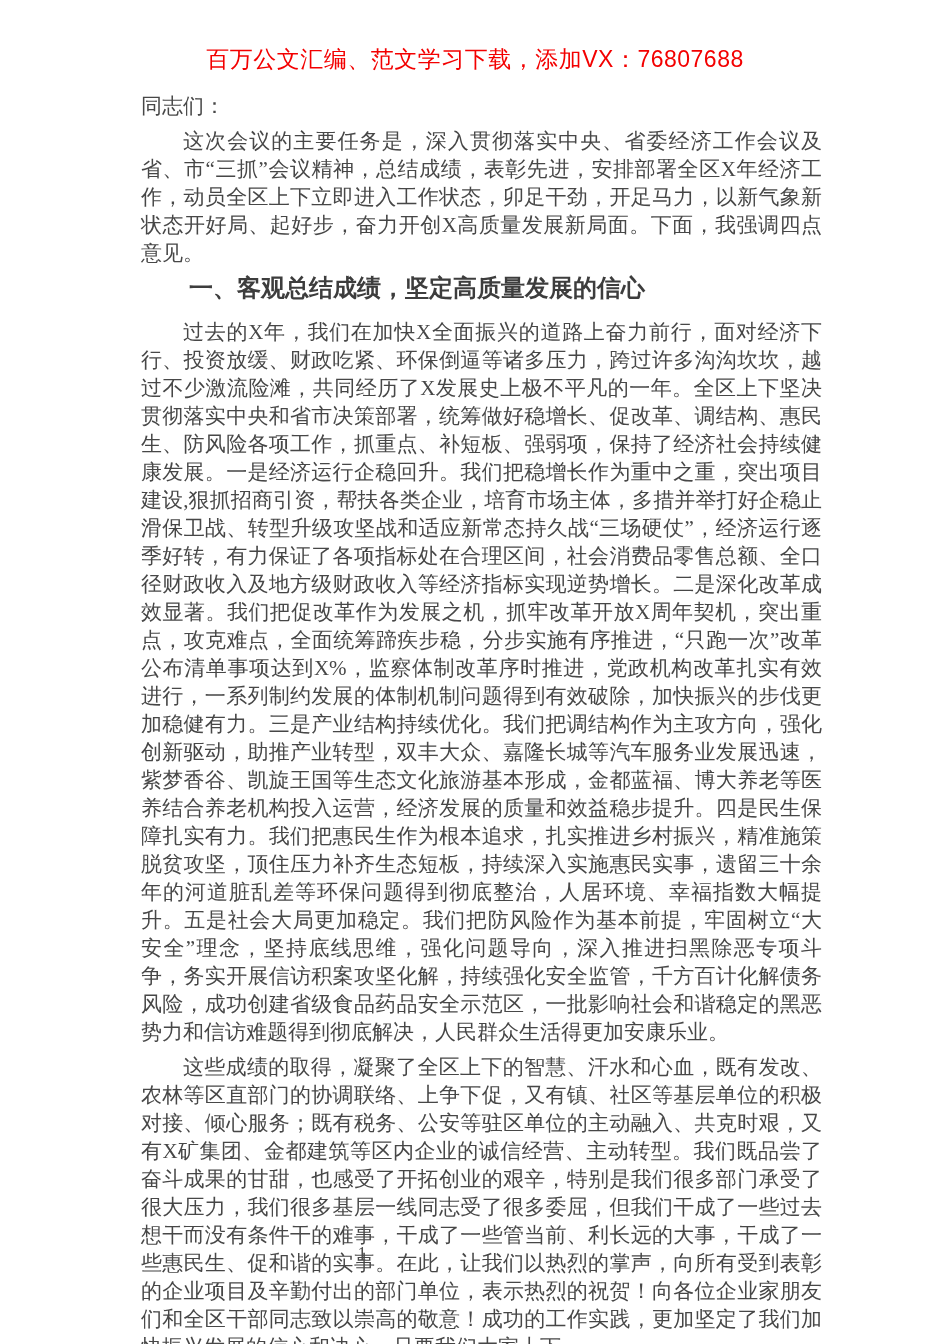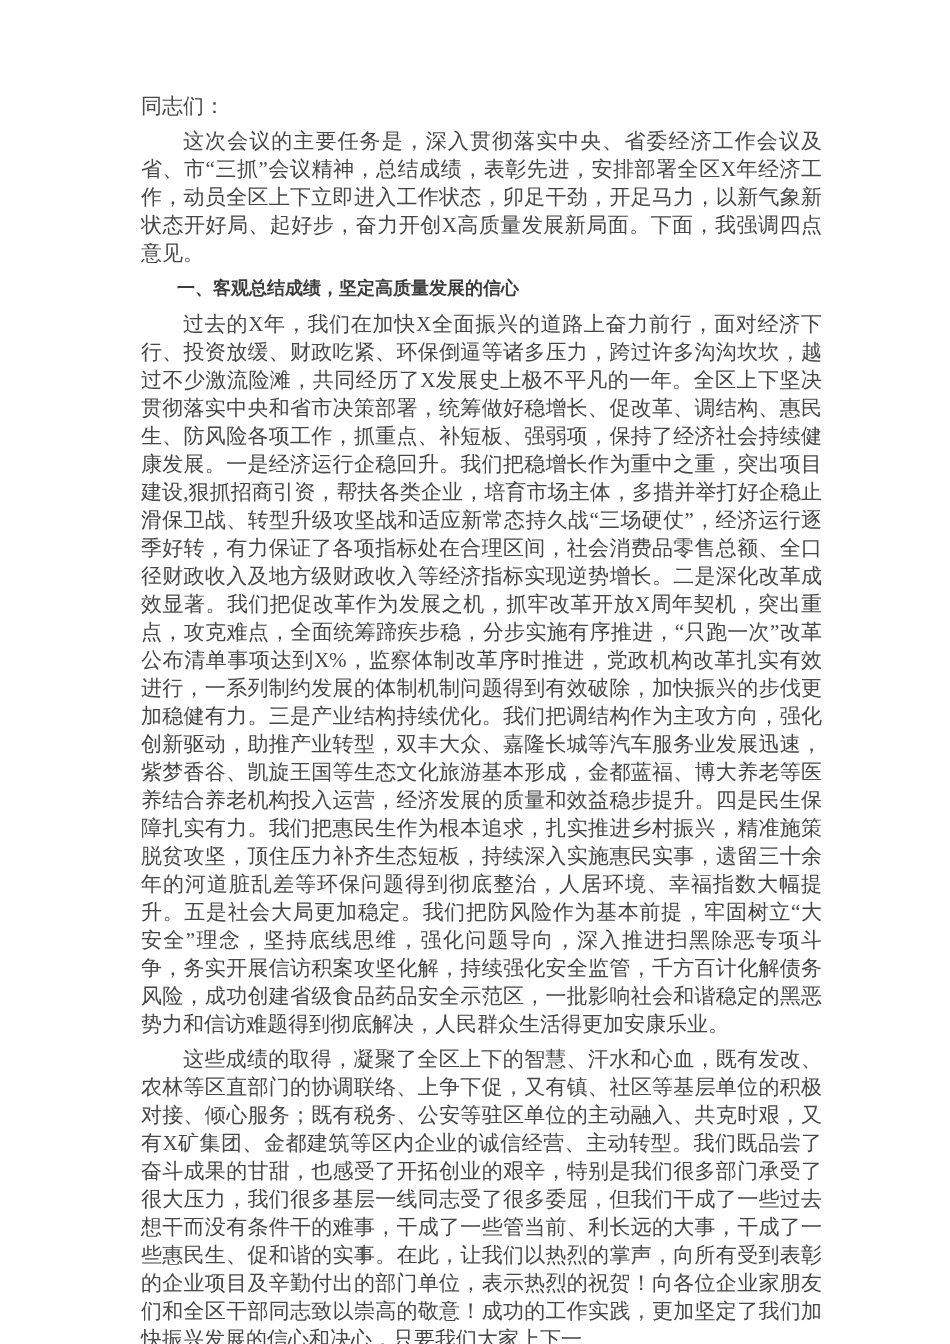--- a/index.html
+++ b/index.html
@@ -46,45 +46,46 @@
     margin: 8px 0 7px 0;
   }
   .para {
     margin: 0 0 7px 0;
     text-indent: 2em;
   }
   .para.last {
     margin-bottom: 0;
   }
   .heading {
-    margin: 3px 0 8px 0;
+    margin: 3px 0 16px 0;
     text-indent: 2em;
     font-family: "Liberation Sans", "DejaVu Sans", sans-serif;
     font-weight: 700;
-    font-size: 18px;
+    font-size: 24px;
     line-height: 28px;
     color: var(--heading-text, #3d3d3d);
     text-align: left;
   }
   .page-number {
     position: absolute;
     left: 342px;
     top: 1244px;
     width: 40px;
     text-align: center;
     font-family: "Liberation Serif", "DejaVu Serif", serif;
     font-size: 18px;
     color: #4d4d4d;
   }
 </style>
 </head>
 <body style="background: rgb(255, 255, 255);">
 
 <div class="page">
 
+  <div class="promo">百万公文汇编、范文学习下载，添加VX：76807688</div>
 
   <div class="content">
 
     <p class="salutation">同志们：</p>
 
     <p class="para">这次会议的主要任务是，深入贯彻落实中央、省委经济工作会议及省、市“三抓”会议精神，总结成绩，表彰先进，安排部署全区X年经济工作，动员全区上下立即进入工作状态，卯足干劲，开足马力，以新气象新状态开好局、起好步，奋力开创X高质量发展新局面。下面，我强调四点意见。</p>
 
     <h2 class="heading">一、客观总结成绩，坚定高质量发展的信心</h2>
 
     <p class="para">过去的X年，我们在加快X全面振兴的道路上奋力前行，面对经济下行、投资放缓、财政吃紧、环保倒逼等诸多压力，跨过许多沟沟坎坎，越过不少激流险滩，共同经历了X发展史上极不平凡的一年。全区上下坚决贯彻落实中央和省市决策部署，统筹做好稳增长、促改革、调结构、惠民生、防风险各项工作，抓重点、补短板、强弱项，保持了经济社会持续健康发展。一是经济运行企稳回升。我们把稳增长作为重中之重，突出项目建设,狠抓招商引资，帮扶各类企业，培育市场主体，多措并举打好企稳止滑保卫战、转型升级攻坚战和适应新常态持久战“三场硬仗”，经济运行逐季好转，有力保证了各项指标处在合理区间，社会消费品零售总额、全口径财政收入及地方级财政收入等经济指标实现逆势增长。二是深化改革成效显著。我们把促改革作为发展之机，抓牢改革开放X周年契机，突出重点，攻克难点，全面统筹蹄疾步稳，分步实施有序推进，“只跑一次”改革公布清单事项达到X%，监察体制改革序时推进，党政机构改革扎实有效进行，一系列制约发展的体制机制问题得到有效破除，加快振兴的步伐更加稳健有力。三是产业结构持续优化。我们把调结构作为主攻方向，强化创新驱动，助推产业转型，双丰大众、嘉隆长城等汽车服务业发展迅速，紫梦香谷、凯旋王国等生态文化旅游基本形成，金都蓝福、博大养老等医养结合养老机构投入运营，经济发展的质量和效益稳步提升。四是民生保障扎实有力。我们把惠民生作为根本追求，扎实推进乡村振兴，精准施策脱贫攻坚，顶住压力补齐生态短板，持续深入实施惠民实事，遗留三十余年的河道脏乱差等环保问题得到彻底整治，人居环境、幸福指数大幅提升。五是社会大局更加稳定。我们把防风险作为基本前提，牢固树立“大安全”理念，坚持底线思维，强化问题导向，深入推进扫黑除恶专项斗争，务实开展信访积案攻坚化解，持续强化安全监管，千方百计化解债务风险，成功创建省级食品药品安全示范区，一批影响社会和谐稳定的黑恶势力和信访难题得到彻底解决，人民群众生活得更加安康乐业。</p>

